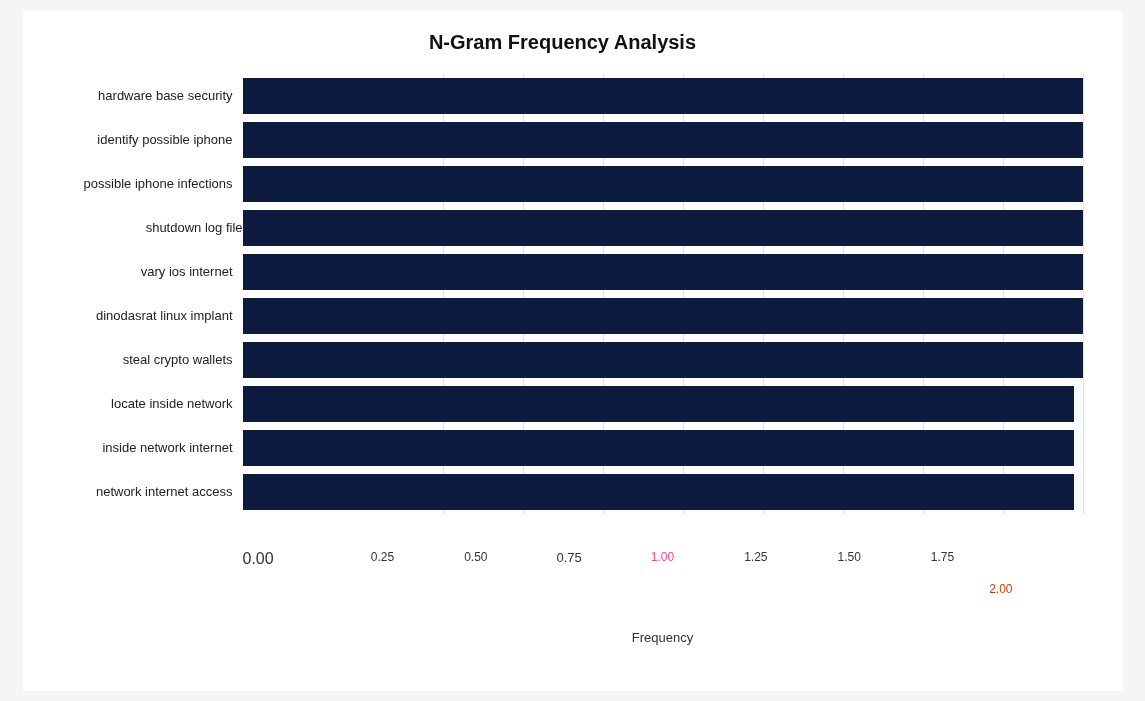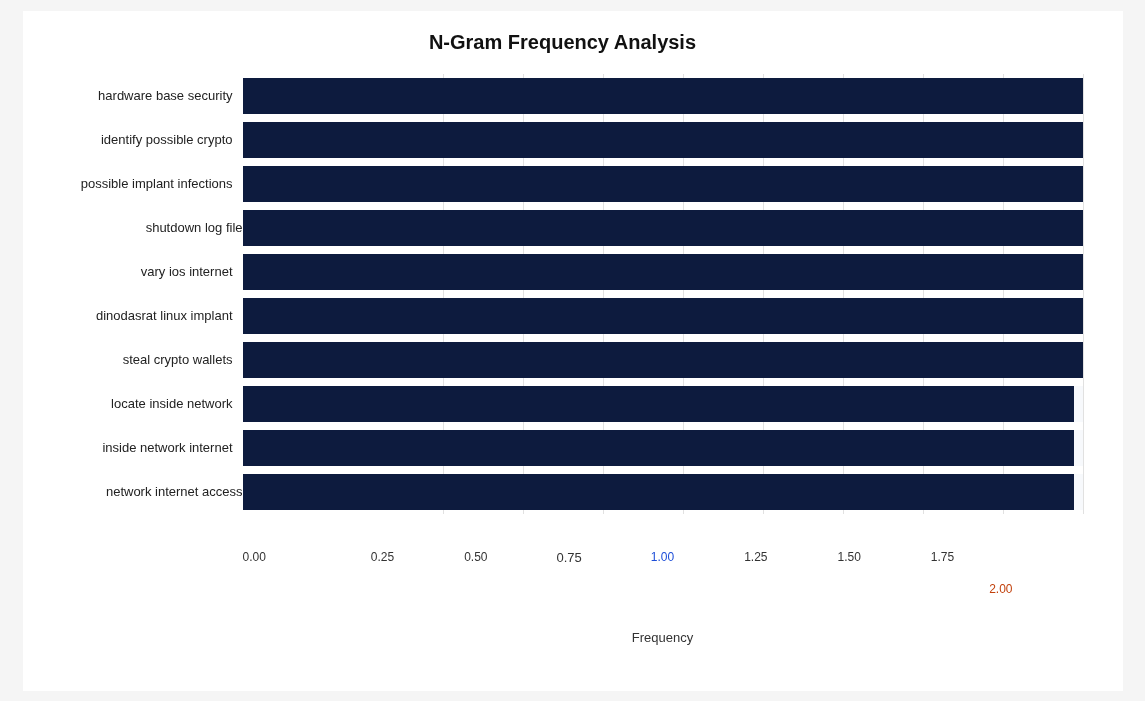--- a/index.html
+++ b/index.html
@@ -46,29 +46,29 @@
   <div class="chart-title">N-Gram Frequency Analysis</div>
 
   <div style="display:flex; flex-direction:column; height: calc(100% - 50px); gap: 32px;">
     <div class="chart-body" style="flex:1; position:relative;">
 
       <div style="display:flex; height:100%; position:relative;">
 
         <div style="width:200px; display:flex; flex-direction:column; flex-shrink:0;">
 
         <div style="flex: 1 1 0%; display: flex; align-items: center; justify-content: flex-end; padding-right: 10px; font-size: 13px; color: rgb(34, 34, 34);">hardware base security</div>
-            <div style="flex: 1 1 0%; display: flex; align-items: center; justify-content: flex-end; padding-right: 10px; font-size: 13px; color: rgb(34, 34, 34);">identify possible crypto</div>
-            <div style="flex: 1 1 0%; display: flex; align-items: center; justify-content: flex-end; padding-right: 10px; font-size: 13px; color: rgb(34, 34, 34);">possible implant infections</div>
+            <div style="flex: 1 1 0%; display: flex; align-items: center; justify-content: flex-end; padding-right: 10px; font-size: 13px; color: rgb(34, 34, 34);">identify possible iphone</div>
+            <div style="flex: 1 1 0%; display: flex; align-items: center; justify-content: flex-end; padding-right: 10px; font-size: 13px; color: rgb(34, 34, 34);">possible iphone infections</div>
             <div style="flex: 1 1 0%; display: flex; align-items: center; justify-content: flex-end; font-size: 13px; color: rgb(34, 34, 34);">shutdown log file</div>
             <div style="flex: 1 1 0%; display: flex; align-items: center; justify-content: flex-end; padding-right: 10px; font-size: 13px; color: rgb(34, 34, 34);">vary ios internet</div>
             <div style="flex: 1 1 0%; display: flex; align-items: center; justify-content: flex-end; padding-right: 10px; font-size: 13px; color: rgb(34, 34, 34);">dinodasrat linux implant</div>
             <div style="flex: 1 1 0%; display: flex; align-items: center; justify-content: flex-end; padding-right: 10px; font-size: 13px; color: rgb(34, 34, 34);">steal crypto wallets</div>
             <div style="flex: 1 1 0%; display: flex; align-items: center; justify-content: flex-end; padding-right: 10px; font-size: 13px; color: rgb(34, 34, 34);">locate inside network</div>
             <div style="flex: 1 1 0%; display: flex; align-items: center; justify-content: flex-end; padding-right: 10px; font-size: 13px; color: rgb(34, 34, 34);">inside network internet</div>
-            <div style="flex: 1 1 0%; display: flex; align-items: center; justify-content: flex-end; font-size: 13px; color: rgb(34, 34, 34);">network internet access</div>
+            <div style="flex: 1 1 0%; display: flex; align-items: center; justify-content: flex-end; padding-right: 10px; font-size: 13px; color: rgb(34, 34, 34);">network internet access</div>
           </div>
 
         <div style="flex:1; position:relative; display:flex; flex-direction:column;">
 
           <div class="grid-lines" id="grid-lines">
               <div style="position: absolute; top: 0px; bottom: 0px; left: 0%; width: 1px; background: rgba(180, 180, 180, 0.4);"></div>
               <div style="position: absolute; top: 0px; bottom: 0px; left: 12.5%; width: 1px; background: rgba(180, 180, 180, 0.4);"></div>
               <div style="position: absolute; top: 0px; bottom: 0px; left: 25%; width: 1px; background: rgba(180, 180, 180, 0.4);"></div>
               <div style="position: absolute; top: 0px; bottom: 0px; left: 37.5%; width: 1px; background: rgba(180, 180, 180, 0.4);"></div>
               <div style="position: absolute; top: 0px; bottom: 0px; left: 50%; width: 1px; background: rgba(180, 180, 180, 0.4);"></div>
@@ -128,25 +128,25 @@
                 <div style="width: 100%; height: 36px; position: relative; background: rgba(230, 235, 245, 0.3);">
                   <div style="height: 100%; width: 99%; background: rgb(13, 27, 62); position: absolute; left: 0px; top: 0px;"></div>
                 </div>
               </div>
             </div>
         </div>
       </div>
     </div>
 
     <div style="display:flex; margin-left:200px; margin-top:4px;" id="x-axis-ticks">
-    <div style="flex: 1 1 0%; font-size: 12px; color: rgb(51, 51, 51); text-align: left;">0.00</div>
+    <div style="flex: 1 1 0%; font-size: 16px; color: rgb(51, 51, 51); text-align: left;">0.00</div>
         <div style="flex: 1 1 0%; font-size: 12px; color: rgb(51, 51, 51); text-align: center;">0.25</div>
         <div style="flex: 1 1 0%; font-size: 12px; color: rgb(51, 51, 51); text-align: center;">0.50</div>
         <div style="flex: 1 1 0%; font-size: 13px; color: rgb(51, 51, 51); text-align: center;">0.75</div>
-        <div style="flex: 1 1 0%; font-size: 12px; color: #1d4ed8; text-align: center;">1.00</div>
+        <div style="flex: 1 1 0%; font-size: 12px; color: #ec4899; text-align: center;">1.00</div>
         <div style="flex: 1 1 0%; font-size: 12px; color: rgb(51, 51, 51); text-align: center;">1.25</div>
         <div style="flex: 1 1 0%; font-size: 12px; color: rgb(51, 51, 51); text-align: center;">1.50</div>
         <div style="flex: 1 1 0%; font-size: 12px; color: rgb(51, 51, 51); text-align: center;">1.75</div>
         <div style="flex: 1 1 0%; font-size: 12px; color: #c2410c; text-align: left; margin-top: 32px;">2.00</div>
       </div>
 
     <div style="text-align:center; font-size:13px; color:#333; margin-left:200px; margin-top:2px;">Frequency</div>
   </div>
 </div>
 

